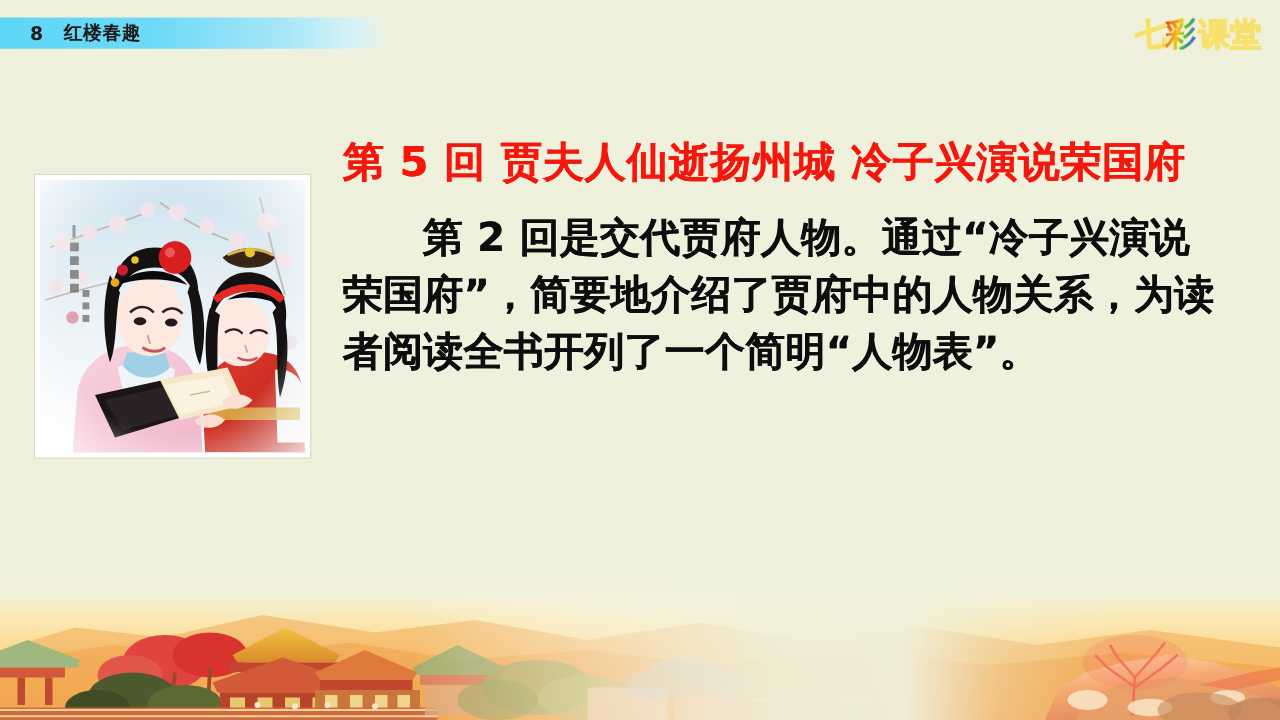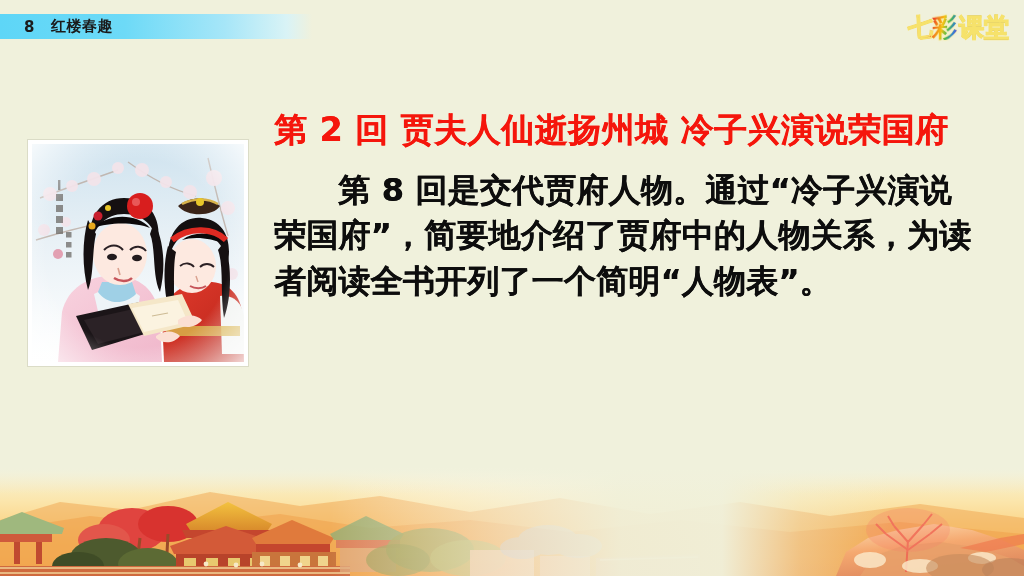--- a/index.html
+++ b/index.html
@@ -259,22 +259,22 @@
 
         <path d="M146 176 C154 170 164 170 170 176 C164 184 152 185 146 180 Z" fill="#fbdfd3"></path>
         <path d="M124 192 C132 186 142 186 148 192 C142 200 130 200 124 194 Z" fill="#fbdfd3"></path>
 
         <rect x="0" y="0" width="212" height="218" fill="url(#vig)"></rect>
       </svg>
     </div>
   </div>
 
   <div id="content">
-    <div id="heading">第 2 回 贾夫人仙逝扬州城 冷子兴演说荣国府</div>
-    <div id="body-text">第 8 回是交代贾府人物。通过“冷子兴演说荣国府”，简要地介绍了贾府中的人物关系，为读者阅读全书开列了一个简明“人物表”。</div>
+    <div id="heading">第 5 回 贾夫人仙逝扬州城 冷子兴演说荣国府</div>
+    <div id="body-text">第 2 回是交代贾府人物。通过“冷子兴演说荣国府”，简要地介绍了贾府中的人物关系，为读者阅读全书开列了一个简明“人物表”。</div>
   </div>
 
   <div id="bottom-decor">
     <svg viewBox="0 0 1024 108" preserveAspectRatio="none" aria-hidden="true">
       <defs>
         <linearGradient id="sky2" x1="0" y1="0" x2="0" y2="1">
           <stop offset="0" stop-color="#f6f3d9"></stop>
           <stop offset="0.30" stop-color="#fbe6ad"></stop>
           <stop offset="0.70" stop-color="#fbc96e"></stop>
           <stop offset="1" stop-color="#f6b357"></stop>

